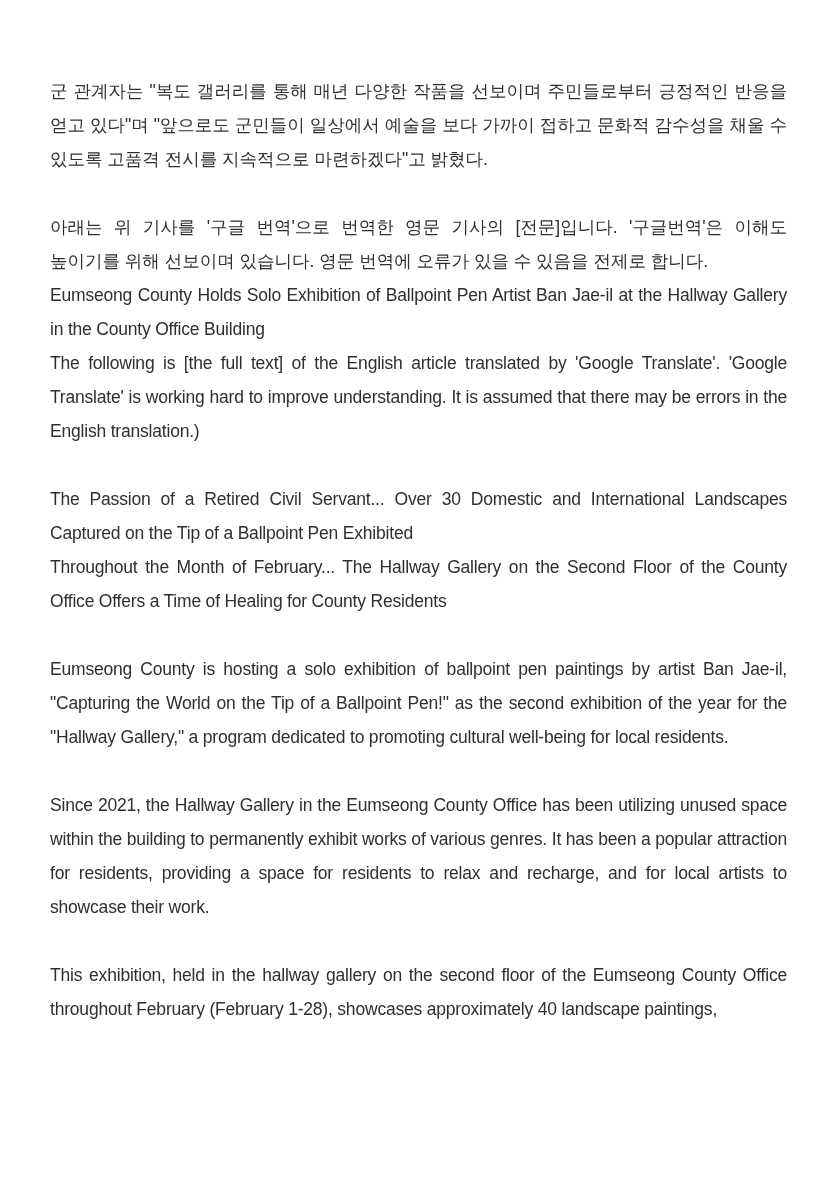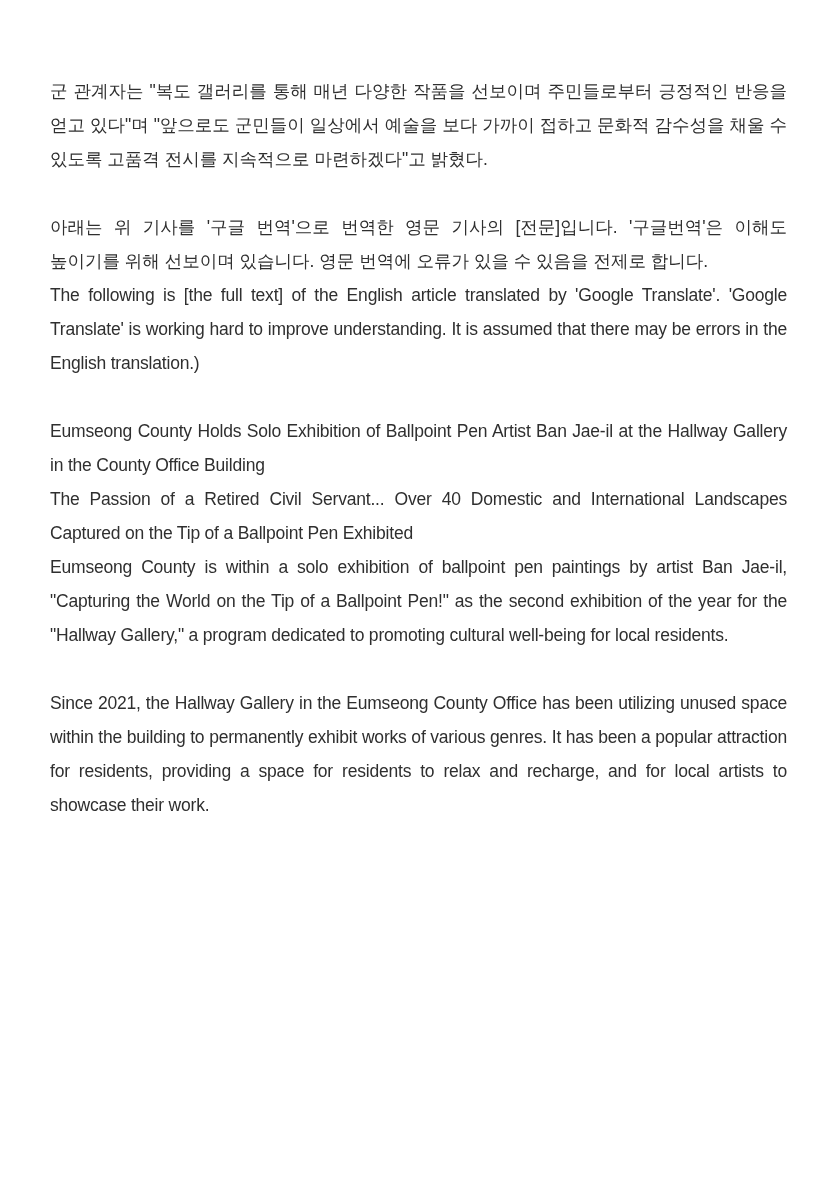--- a/index.html
+++ b/index.html
@@ -41,25 +41,27 @@
 </head>
 <body>
 
 <div class="page">
 
   <p class="para ko gap-after">군 관계자는 "복도 갤러리를 통해 매년 다양한 작품을 선보이며 주민들로부터 긍정적인 반응을 얻고 있다"며 "앞으로도 군민들이 일상에서 예술을 보다 가까이 접하고 문화적 감수성을 채울 수 있도록 고품격 전시를 지속적으로 마련하겠다"고 밝혔다.</p>
 
 
   <p class="para ko">아래는 위 기사를 '구글 번역'으로 번역한 영문 기사의 [전문]입니다. '구글번역'은 이해도 높이기를 위해 선보이며 있습니다. 영문 번역에 오류가 있을 수 있음을 전제로 합니다.</p>
 
+  <p class="para en">Eumseong County Holds Solo Exhibition of Ballpoint Pen Artist Ban Jae-il at the Hallway Gallery in the County Office Building</p>
+
   <p class="para en gap-after">The following is [the full text] of the English article translated by 'Google Translate'. 'Google Translate' is working hard to improve understanding. It is assumed that there may be errors in the English translation.)</p>
 
-  <p class="para en">Eumseong County Holds Solo Exhibition of Ballpoint Pen Artist Ban Jae-il at the Hallway Gallery in the County Office Building</p>
+  <p class="para en">The Passion of a Retired Civil Servant... Over 30 Domestic and International Landscapes Captured on the Tip of a Ballpoint Pen Exhibited</p>
 
-  <p class="para en">The Passion of a Retired Civil Servant... Over 40 Domestic and International Landscapes Captured on the Tip of a Ballpoint Pen Exhibited</p>
+  <p class="para en gap-after">Throughout the Month of February... The Hallway Gallery on the Second Floor of the County Office Offers a Time of Healing for County Residents</p>
 
-
-  <p class="para en gap-after">Eumseong County is within a solo exhibition of ballpoint pen paintings by artist Ban Jae-il, "Capturing the World on the Tip of a Ballpoint Pen!" as the second exhibition of the year for the "Hallway Gallery," a program dedicated to promoting cultural well-being for local residents.</p>
+  <p class="para en gap-after">Eumseong County is hosting a solo exhibition of ballpoint pen paintings by artist Ban Jae-il, "Capturing the World on the Tip of a Ballpoint Pen!" as the second exhibition of the year for the "Hallway Gallery," a program dedicated to promoting cultural well-being for local residents.</p>
 
   <p class="para en gap-after">Since 2021, the Hallway Gallery in the Eumseong County Office has been utilizing unused space within the building to permanently exhibit works of various genres. It has been a popular attraction for residents, providing a space for residents to relax and recharge, and for local artists to showcase their work.</p>
 
+  <p class="para en">This exhibition, held in the hallway gallery on the second floor of the Eumseong County Office throughout February (February 1-28), showcases approximately 40 landscape paintings,</p>
 
 </div>
 
 </body></html>

